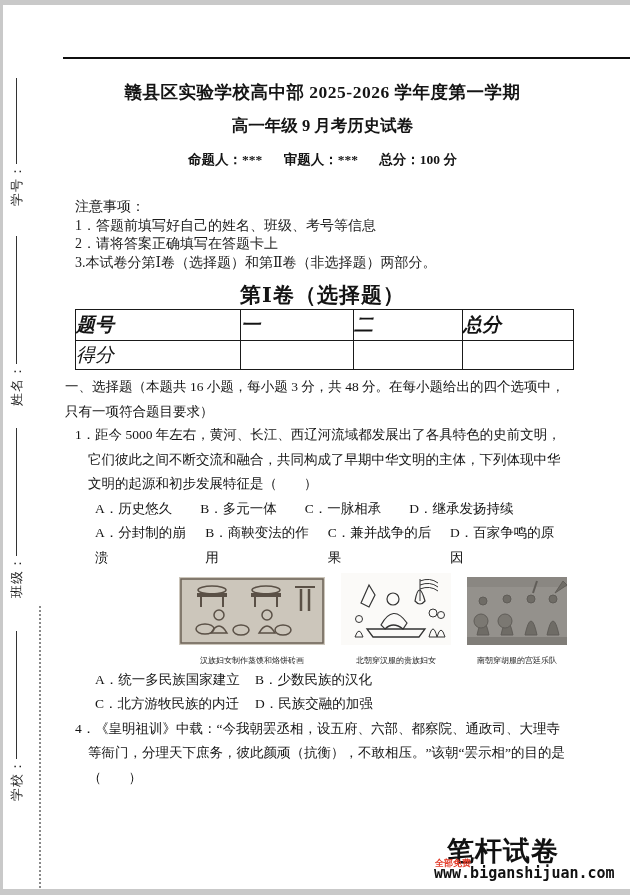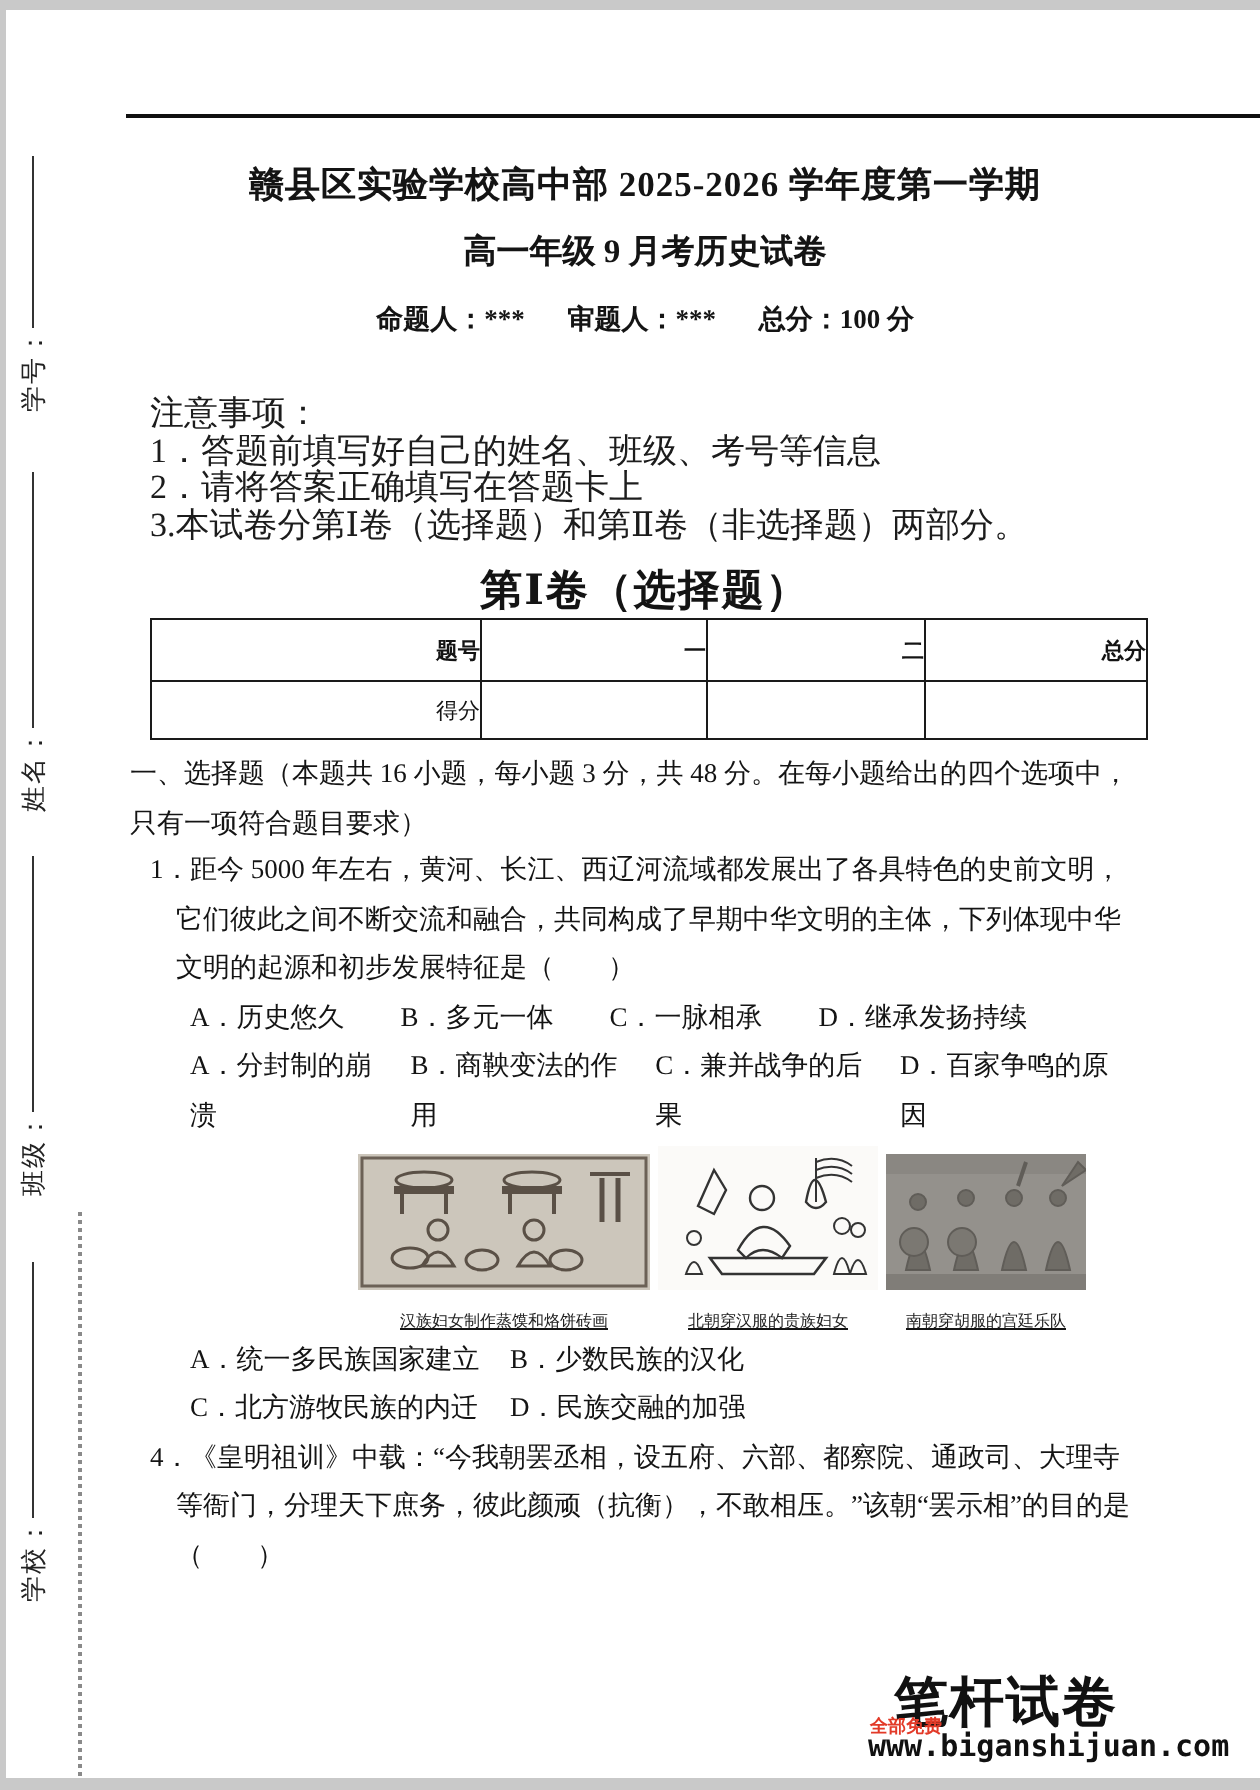--- a/index.html
+++ b/index.html
@@ -23,44 +23,44 @@
   .dotted-line{position:absolute;left:39px;top:606px;height:282px;width:0;border-left:2px dotted #8a8a8a;}
 
   
   .header{position:absolute;left:70px;top:80px;width:505px;text-align:center;}
   .title1{font-size:17.5px;font-weight:bold;letter-spacing:0.5px;}
   .title2{font-size:16.5px;font-weight:bold;margin-top:11px;}
   .meta{font-size:13.5px;font-weight:bold;margin-top:14px;}
   .meta span{margin:0 9px;}
 
   
-  .notice{position:absolute;left:75px;top:198px;width:480px;font-size:17px;line-height:18.5px;color:#1c1c1c;}
+  .notice{position:absolute;left:75px;top:198px;width:480px;font-size:14px;line-height:18.5px;color:#1c1c1c;}
 
   
   .part-title{position:absolute;left:70px;top:281px;width:505px;text-align:center;font-size:21px;font-weight:bold;letter-spacing:1px;}
 
   
   .score-table{position:absolute;left:75px;top:309px;width:494px;border-collapse:collapse;table-layout:fixed;}
-  .score-table td{border:1.6px solid #1a1a1a;text-align:right;font-size:11px;padding:0;}
+  .score-table td{border:1.6px solid #1a1a1a;text-align:left;font-size:19px;padding:0;font-style:italic;}
   .score-table tr:first-child td{height:30px;font-weight:bold;}
   .score-table tr:last-child td{height:28px;}
   .c1{width:164px;} .c2{width:112px;} .c3{width:108px;} .c4{width:110px;}
 
   
   .intro{position:absolute;left:65px;top:374px;width:510px;font-size:13.5px;font-weight:normal;line-height:25px;}
 
   
   .questions{position:absolute;left:75px;top:423px;width:498px;font-size:13.5px;line-height:24.5px;}
   .qbody{padding-left:13px;text-indent:-13px;}
   .qnum{display:inline-block;width:20px;text-indent:0;}
   .opts{padding-left:20px;display:flex;}
   .opts-q1 span{margin-right:28px;}
   .opts-q2 span{margin-right:12px;}
   .opt-col{display:inline-block;width:160px;}
-  .figs{display:flex;align-items:flex-end;gap:4px;margin:3px 0 2px 104px;text-decoration:underline;}
+  .figs{display:flex;align-items:flex-end;gap:16px;margin:3px 0 2px 104px;}
   .figs figure{margin:0;text-align:center;}
   .figs figcaption{font-size:8px;line-height:11px;color:#222;margin-top:1px;}
 
   
   .wm-title{position:absolute;left:447px;top:833px;font-size:27px;font-weight:bold;font-family:"Liberation Serif",serif;letter-spacing:1px;color:#111;}
   .wm-free{position:absolute;left:435px;top:857px;font-size:9px;font-weight:bold;color:#e23a28;}
   .wm-url{position:absolute;left:434px;top:864px;font-size:15px;font-weight:bold;font-family:"DejaVu Sans Mono","Liberation Mono",monospace;color:#111;}
 </style>
 </head>
 <body>

